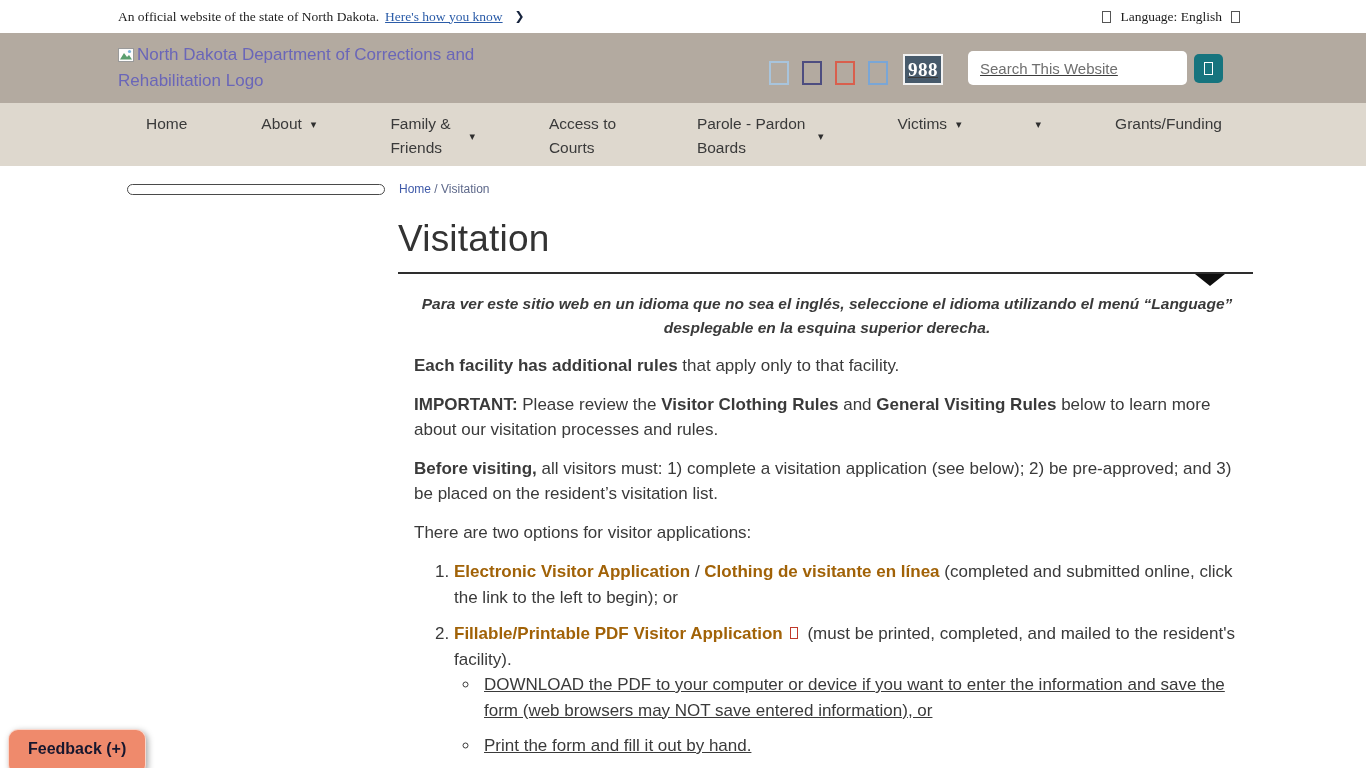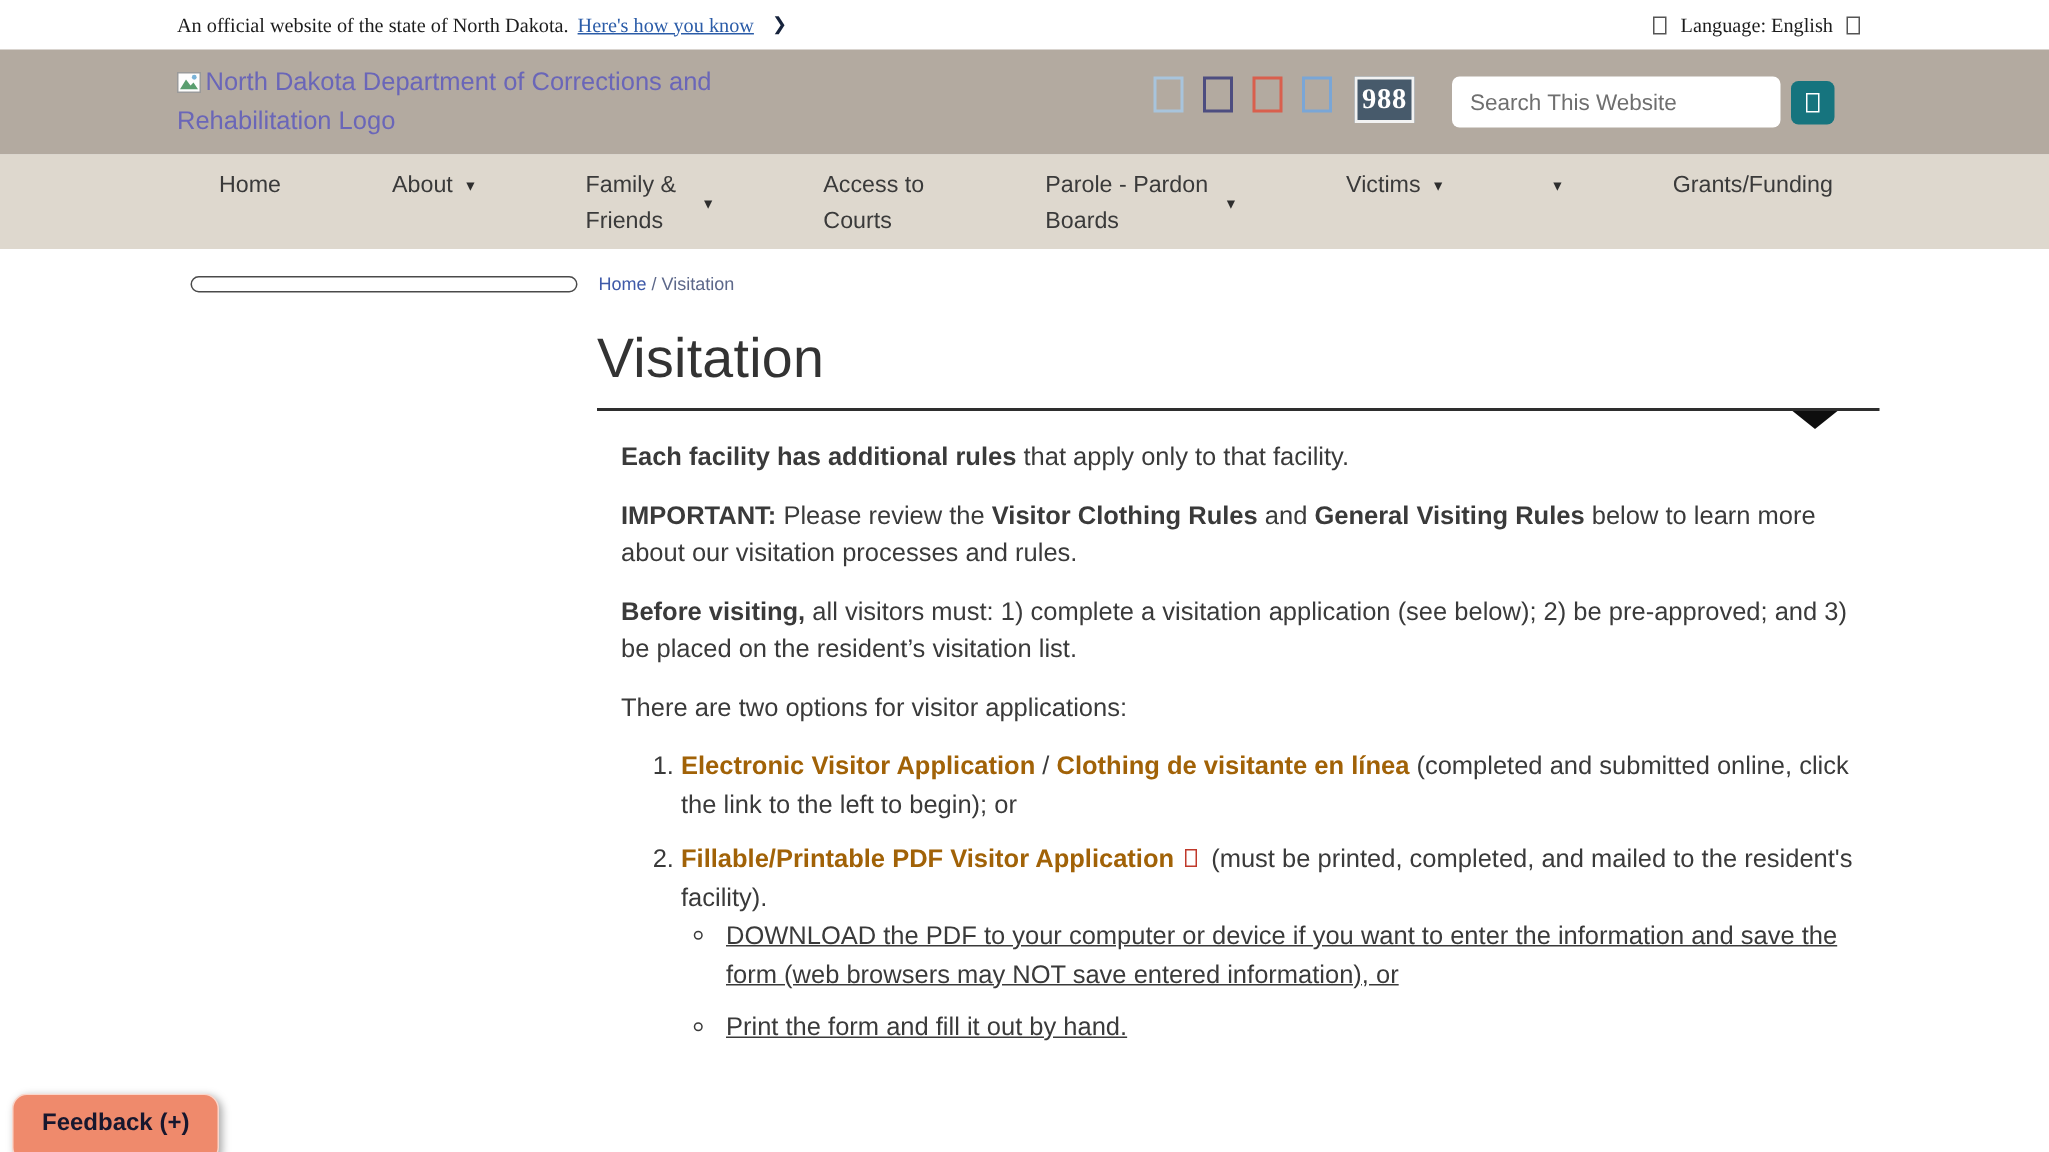--- a/index.html
+++ b/index.html
@@ -15,21 +15,21 @@
   .topbar-chevron { color: #16233c; font-size: 12px; margin-left: 6px; }
   .topbar-right { display: flex; align-items: center; gap: 9px; }
   .tofu-sm { display: inline-block; width: 9px; height: 12px; border: 1px solid #555; }
 
   
   .header { height: 70px; background: #b3aaa0; display: flex; align-items: center;
     padding: 0 143px 0 118px; }
   .logo-link { display: inline-block; width: 452px; font-size: 17px; line-height: 24px;
     color: #6a66b8; text-decoration: none; cursor: pointer; }
   .broken-img { display: inline-block; vertical-align: -2px; margin-right: 3px; }
-  .header-right { margin-left: auto; display: flex; align-items: flex-start; gap: 13px; }
+  .header-right { margin-left: auto; display: flex; align-items: flex-end; gap: 13px; text-decoration: underline; }
   .social-box { display: inline-block; width: 20px; height: 24px; border-style: solid;
     border-width: 2px; background: transparent; cursor: pointer; }
   .badge-988 { width: 40px; height: 31px; background: #475a6b; border: 2px solid #f2f2f2;
     color: #ffffff; font-family: "Liberation Serif", serif; font-weight: bold;
     font-size: 19px; display: flex; align-items: center; justify-content: center;
     margin-left: 2px; letter-spacing: 0.5px; }
   .search-wrap { display: flex; align-items: center; gap: 7px; margin-left: 1px; padding-left: 11px; }
   .search-input { width: 219px; height: 34px; border: none; border-radius: 5px;
     padding: 0 12px; font-size: 15px; color: #333; outline: none; }
   .search-input::placeholder { color: #6f6f6f; }
@@ -162,20 +162,21 @@
   </div>
 </div>
 
 <div class="content">
   <h1 class="page-title">Visitation</h1>
   <div class="title-divider">
     <span class="tri"></span>
   </div>
 
   <div class="body-text">
+    <p class="spanish">Para ver este sitio web en un idioma que no sea el inglés, seleccione el idioma utilizando el menú “Language” desplegable en la esquina superior derecha.</p>
 
     <p><b>Each facility has additional rules</b><span> that apply only to that facility.</span></p>
 
     <p><b>IMPORTANT:</b><span> Please review the </span><b>Visitor Clothing Rules</b><span> and </span><b>General Visiting Rules</b><span> below to learn more about our visitation processes and rules.</span></p>
 
     <p><b>Before visiting,</b><span> all visitors must: 1) complete a visitation application (see below); 2) be pre-approved; and 3) be placed on the resident’s visitation list.</span></p>
 
     <p>There are two options for visitor applications:</p>
 
     <ol class="options">

